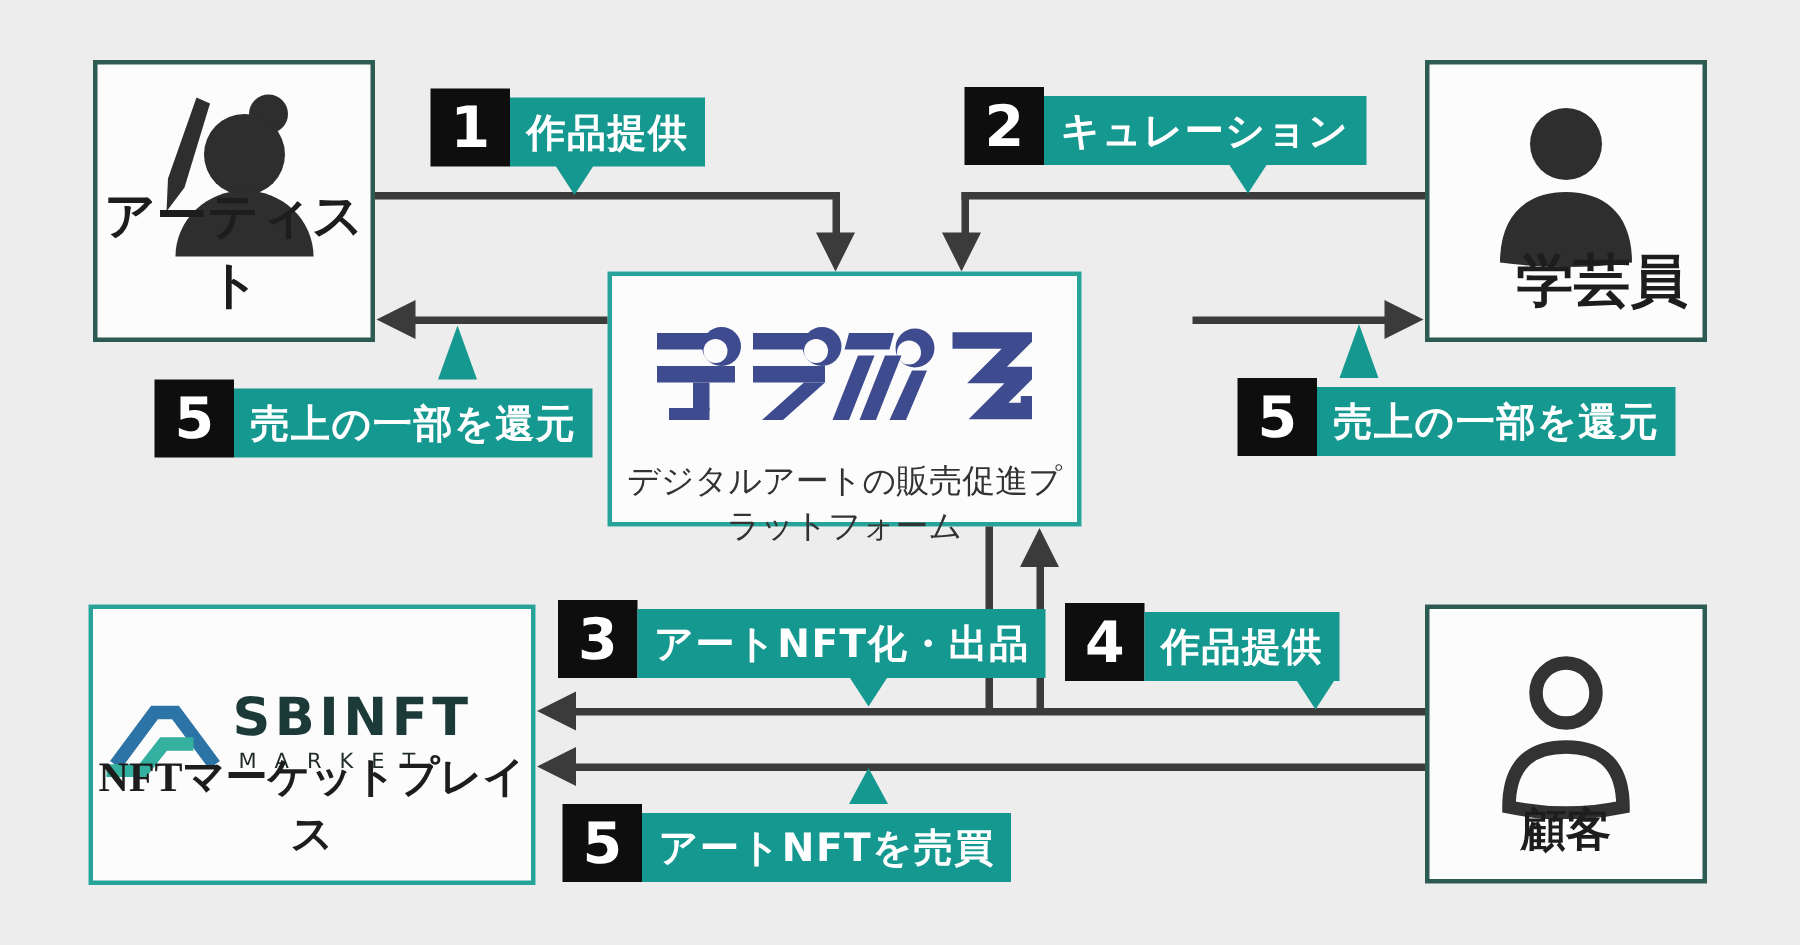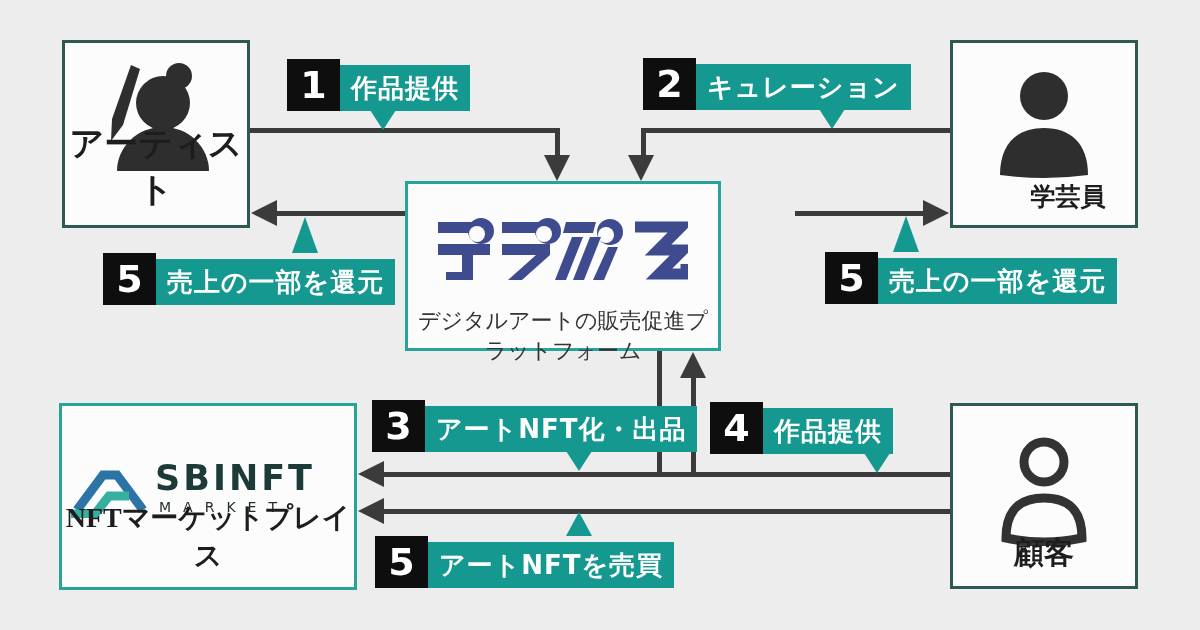--- a/index.html
+++ b/index.html
@@ -54,21 +54,21 @@
     <div class="box-label" style="font-size:34px;">アーティスト</div>
   </div>
 
   <div class="box person" style="left:950px;top:40px;width:188px;height:188px;">
     <svg class="icon" style="top:28px;" width="100" height="110" viewBox="0 0 100 110">
       <g fill="#2e2e2e">
         <circle cx="50" cy="25" r="24"></circle>
         <path d="M6,104 C6,72 24,57 50,57 C76,57 94,72 94,104 Q50,110 6,104 Z"></path>
       </g>
     </svg>
-    <div class="box-label" style="font-size:25px;margin-left:48px;">学芸員</div>
+    <div class="box-label" style="font-size:38px;margin-left:48px;">学芸員</div>
   </div>
 
   <div class="box teal" style="left:405px;top:181px;width:316px;height:170px;">
     <svg class="plat-logo" width="250" height="64" viewBox="0 0 250 64">
       <g fill="#3e4b8f">
 
         <rect x="0" y="4" width="34" height="11"></rect>
         <circle cx="43" cy="13" r="13"></circle>
           <circle cx="39" cy="16" r="8" fill="#fcfcfc"></circle>
         <rect x="0" y="26" width="52" height="11"></rect>

